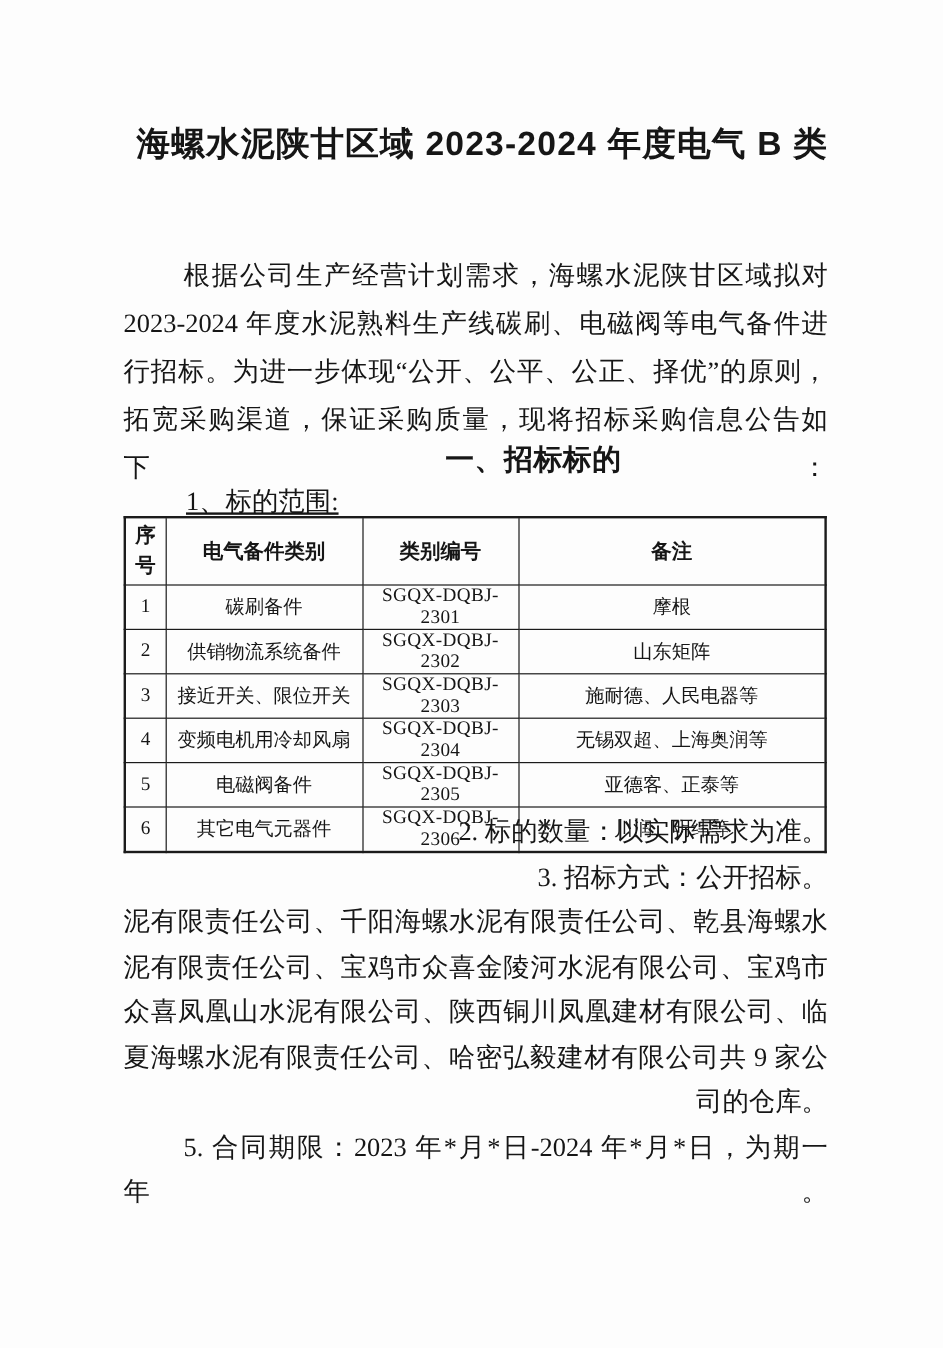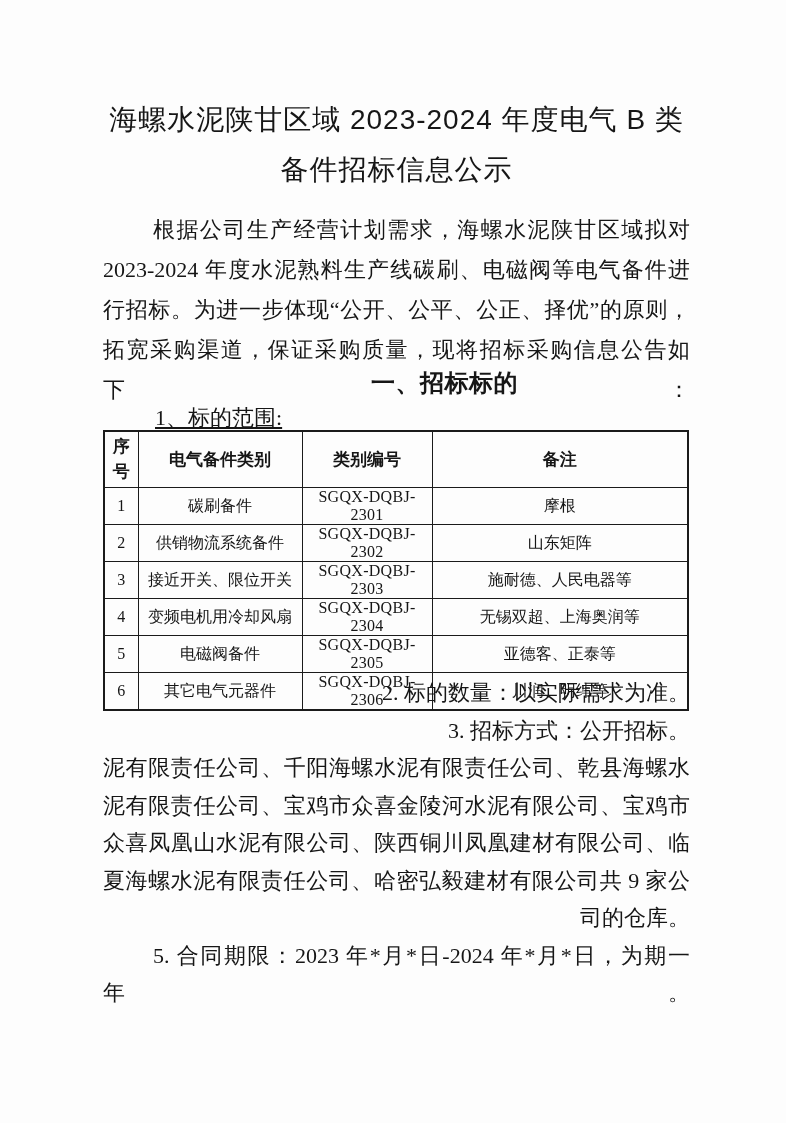--- a/index.html
+++ b/index.html
@@ -14,23 +14,23 @@
     background:var(--paper);
     overflow:hidden;
     font-family:"Liberation Serif", serif;
     color:var(--ink);
   }
   .abs{position:absolute;left:103px;width:587px;}
 
   
   .doc-title{
     top:95px;
-    text-align:center;
+    text-align:right;
     font-family:"Liberation Sans", sans-serif;
-    font-weight:400;
+    font-weight:700;
     font-size:28px;
     line-height:50px;
     letter-spacing:1px;
   }
 
   
   .line{
     font-size:22px;
     white-space:nowrap;
     text-align:right;
@@ -95,21 +95,20 @@
   .cell-code{font-size:15.5px;letter-spacing:0.3px;}
   .cell-num{font-size:16px;}
 </style>
 </head>
 <body>
 
 <div class="page">
 
   <div class="abs doc-title">
     <div>海螺水泥陕甘区域 2023-2024 年度电气 B 类</div>
-    <div>备件招标信息公示</div>
   </div>
 
   <div class="abs intro para">
 
       <div class="line indent jfull">根据公司生产经营计划需求，海螺水泥陕甘区域拟对</div>
 
       <div class="line jfull">2023-2024 年度水泥熟料生产线碳刷、电磁阀等电气备件进</div>
 
       <div class="line jfull">行招标。为进一步体现“公开、公平、公正、择优”的原则，</div>
 

